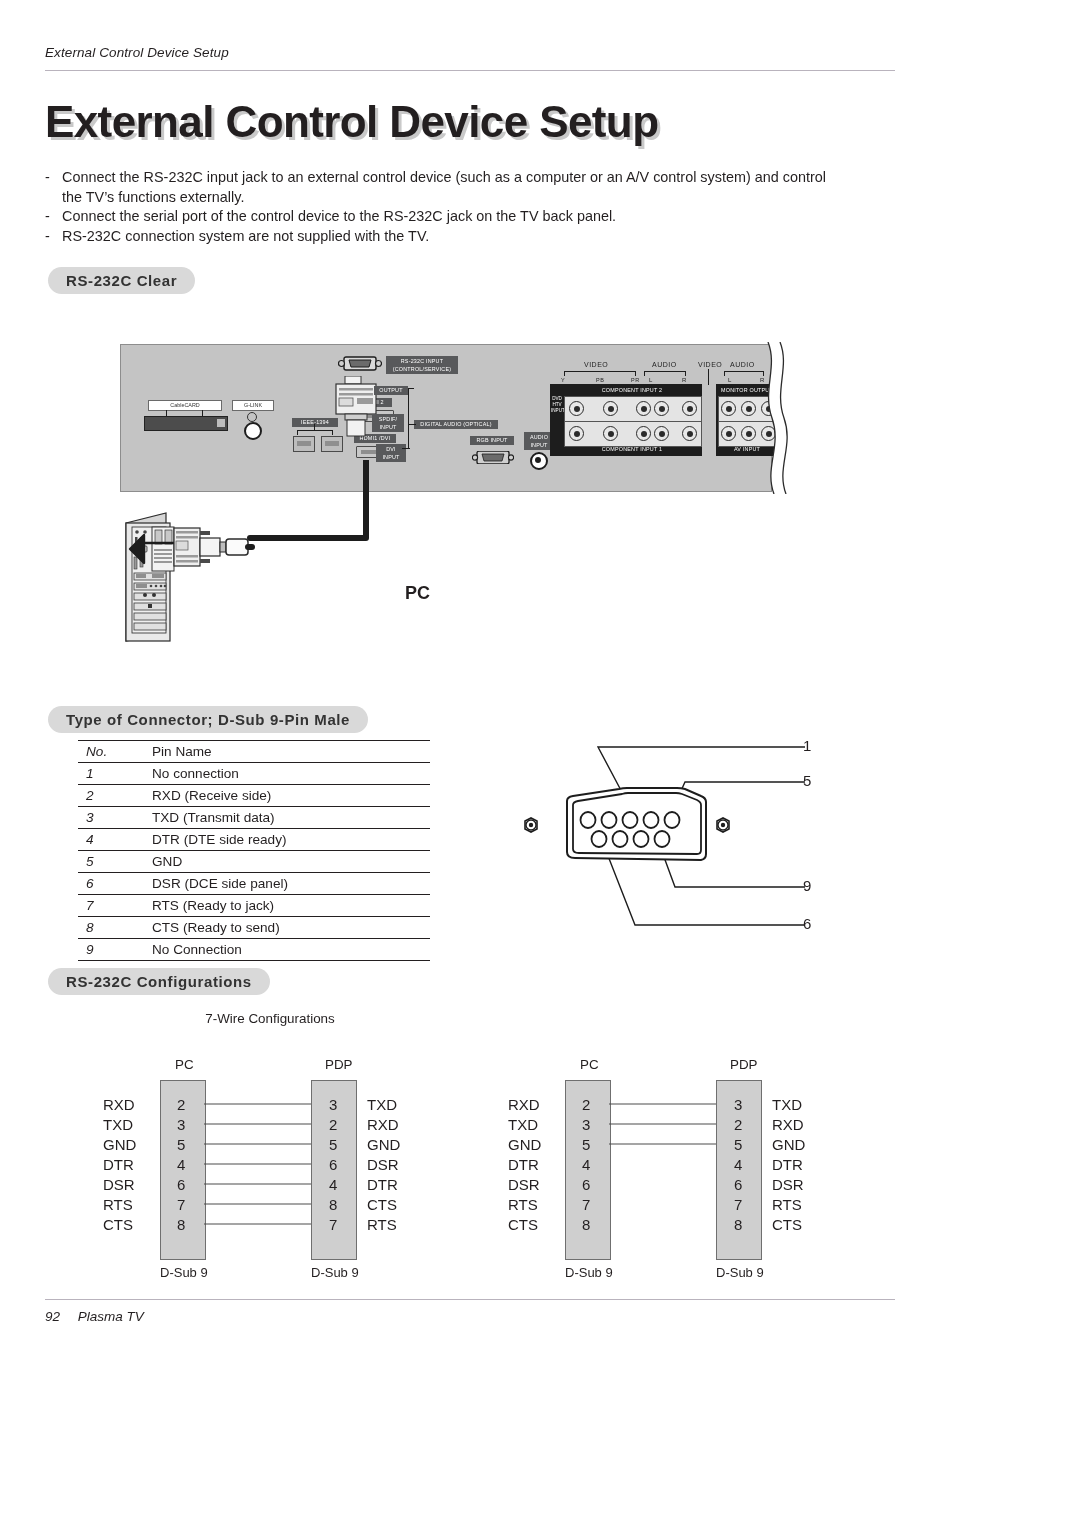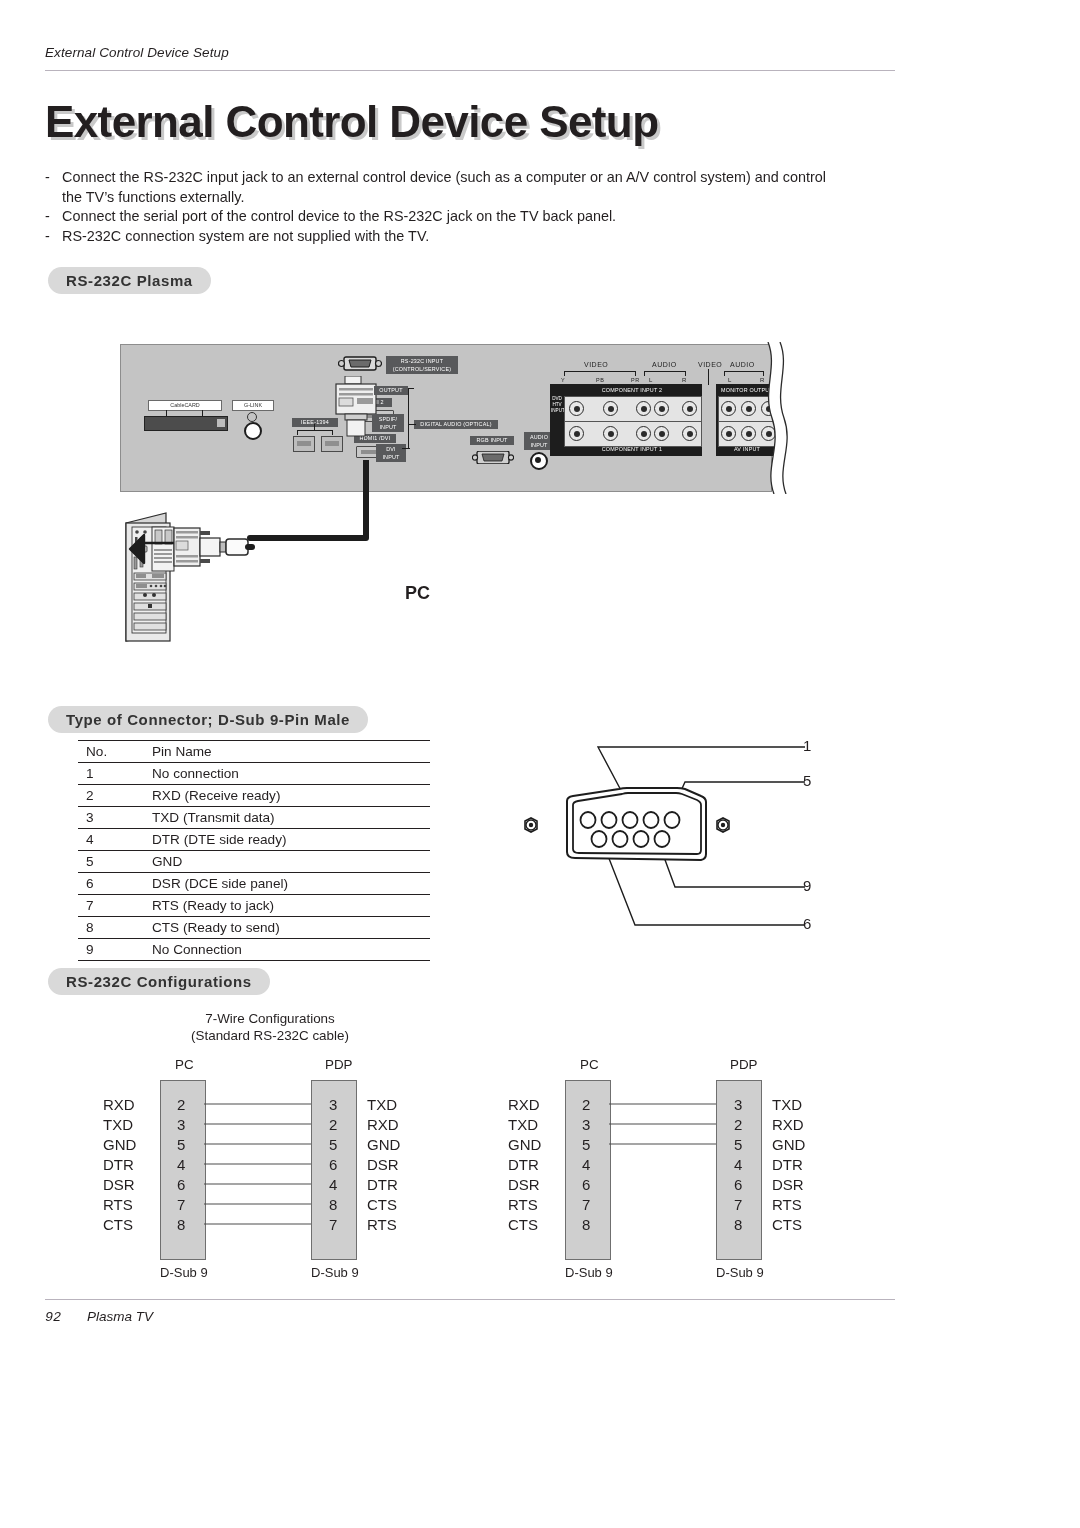--- a/index.html
+++ b/index.html
@@ -55,40 +55,40 @@
   #panel-tear{position:absolute;left:640px;top:-2px;width:60px;height:150px;}
 
   
   #pc-ill{left:118px;top:505px;width:300px;height:140px;}
   #pc-label{left:405px;top:583px;font-size:18px;font-weight:bold;color:#231f20;}
 
   
   #pin-table{left:78px;top:740px;width:352px;border-collapse:collapse;font-size:13.6px;}
   #pin-table td{padding:1px 0 2px 0;border-top:1px solid #231f20;border-bottom:0;height:18px;vertical-align:middle;}
   #pin-table tr:last-child td{border-bottom:1px solid #231f20;}
-  #pin-table td.c-no{width:52px;padding-left:8px;}
+  #pin-table td.c-no{width:52px;padding-left:8px;font-style:italic;}
   #pin-table td.c-name{padding-left:14px;}
 
   
   #dsub{left:505px;top:725px;width:340px;height:215px;}
   .callout-num{position:absolute;font-size:15px;color:#231f20;}
 
   
   .cfg{position:absolute;}
   .cfg-title{position:absolute;text-align:center;font-size:13.4px;line-height:17px;width:100%;}
   .cfg-head{position:absolute;font-size:13.4px;}
   .conn-box{position:absolute;width:44px;background:#cfcfcf;border:1px solid #6f6f6f;}
   .pinrow{position:absolute;font-size:15px;}
   .sidelbl{position:absolute;font-size:15px;}
   .dsub9{position:absolute;font-size:13px;}
 
   
   #foot-rule{left:45px;top:1299px;width:850px;height:1px;background:#b9b3bd;}
   #footer{left:45px;top:1309px;font-style:italic;font-size:13.5px;}
-  #footer .pg{margin-right:22px;font-family:Liberation Mono, monospace;}
+  #footer .pg{margin-right:14px;}
 </style>
 </head>
 <body>
 
 <div class="abs" id="running-head">External Control Device Setup</div>
 <div class="abs" id="head-rule"></div>
 
 <h1 class="abs" id="page-title" style="margin:0;">External Control Device Setup</h1>
 
 <div class="abs" id="bullets">
@@ -99,21 +99,21 @@
   <div class="bullet">
     <span class="dash">-</span>
     <span class="btxt">Connect the serial port of the control device to the RS-232C jack on the TV back panel.</span>
   </div>
   <div class="bullet">
     <span class="dash">-</span>
     <span class="btxt">RS-232C connection system are not supplied with the TV.</span>
   </div>
 </div>
 
-<div class="abs pill" id="pill-setup">RS-232C Plasma</div>
+<div class="abs pill" id="pill-setup">RS-232C Clear</div>
 
 <div class="abs" id="panel-wrap">
   <div id="panel-body"></div>
 
   <div class="lblw" style="left:28px;top:56px;width:72px;">CableCARD</div>
   <div class="tick" style="left:46px;top:66px;width:1px;height:6px;"></div>
   <div class="tick" style="left:82px;top:66px;width:1px;height:6px;"></div>
   <div style="position:absolute;left:24px;top:72px;width:82px;height:13px;background:#4c4c4c;border:1px solid #222;">
     <div style="position:absolute;right:2px;top:2px;width:8px;height:8px;background:#bdbdbd;"></div>
   </div>
@@ -340,21 +340,21 @@
     <tr>
       <td class="c-no">No.</td>
       <td class="c-name">Pin Name</td>
     </tr>
     <tr>
         <td class="c-no">1</td>
         <td class="c-name">No connection</td>
       </tr>
     <tr>
         <td class="c-no">2</td>
-        <td class="c-name">RXD (Receive ready)</td>
+        <td class="c-name">RXD (Receive side)</td>
       </tr>
     <tr>
         <td class="c-no">3</td>
         <td class="c-name">TXD (Transmit data)</td>
       </tr>
     <tr>
         <td class="c-no">4</td>
         <td class="c-name">DTR (DTE side ready)</td>
       </tr>
     <tr>
@@ -413,21 +413,20 @@
   <span class="callout-num" style="left:298px;top:12px;">1</span>
   <span class="callout-num" style="left:298px;top:47px;">5</span>
   <span class="callout-num" style="left:298px;top:152px;">9</span>
   <span class="callout-num" style="left:298px;top:190px;">6</span>
 </div>
 
 <div class="abs pill" id="pill-config">RS-232C Configurations</div>
 
 <div class="cfg" id="cfg-7wire" style="left:75px;top:1010px;width:390px;height:275px;">
   <div class="cfg-title" style="left:0;top:0;">7-Wire Configurations</div>
-  <div class="cfg-title" style="left:0;top:17px;">(Standard RS-232C cable)</div>
 
   <div class="cfg-head" style="left:100px;top:47px;">PC</div>
   <div class="cfg-head" style="left:250px;top:47px;">PDP</div>
 
   <div class="conn-box" style="left:85px;top:70px;height:178px;"></div>
   <div class="conn-box" style="left:236px;top:70px;height:178px;"></div>
 
   <svg style="position:absolute;left:0;top:0;" width="390" height="275" viewBox="0 0 390 275">
     <line x1="129" y1="94" x2="236" y2="94" stroke="#4c4c4c" stroke-width="1.2"></line>
     <line x1="129" y1="114" x2="236" y2="114" stroke="#4c4c4c" stroke-width="1.2"></line>

